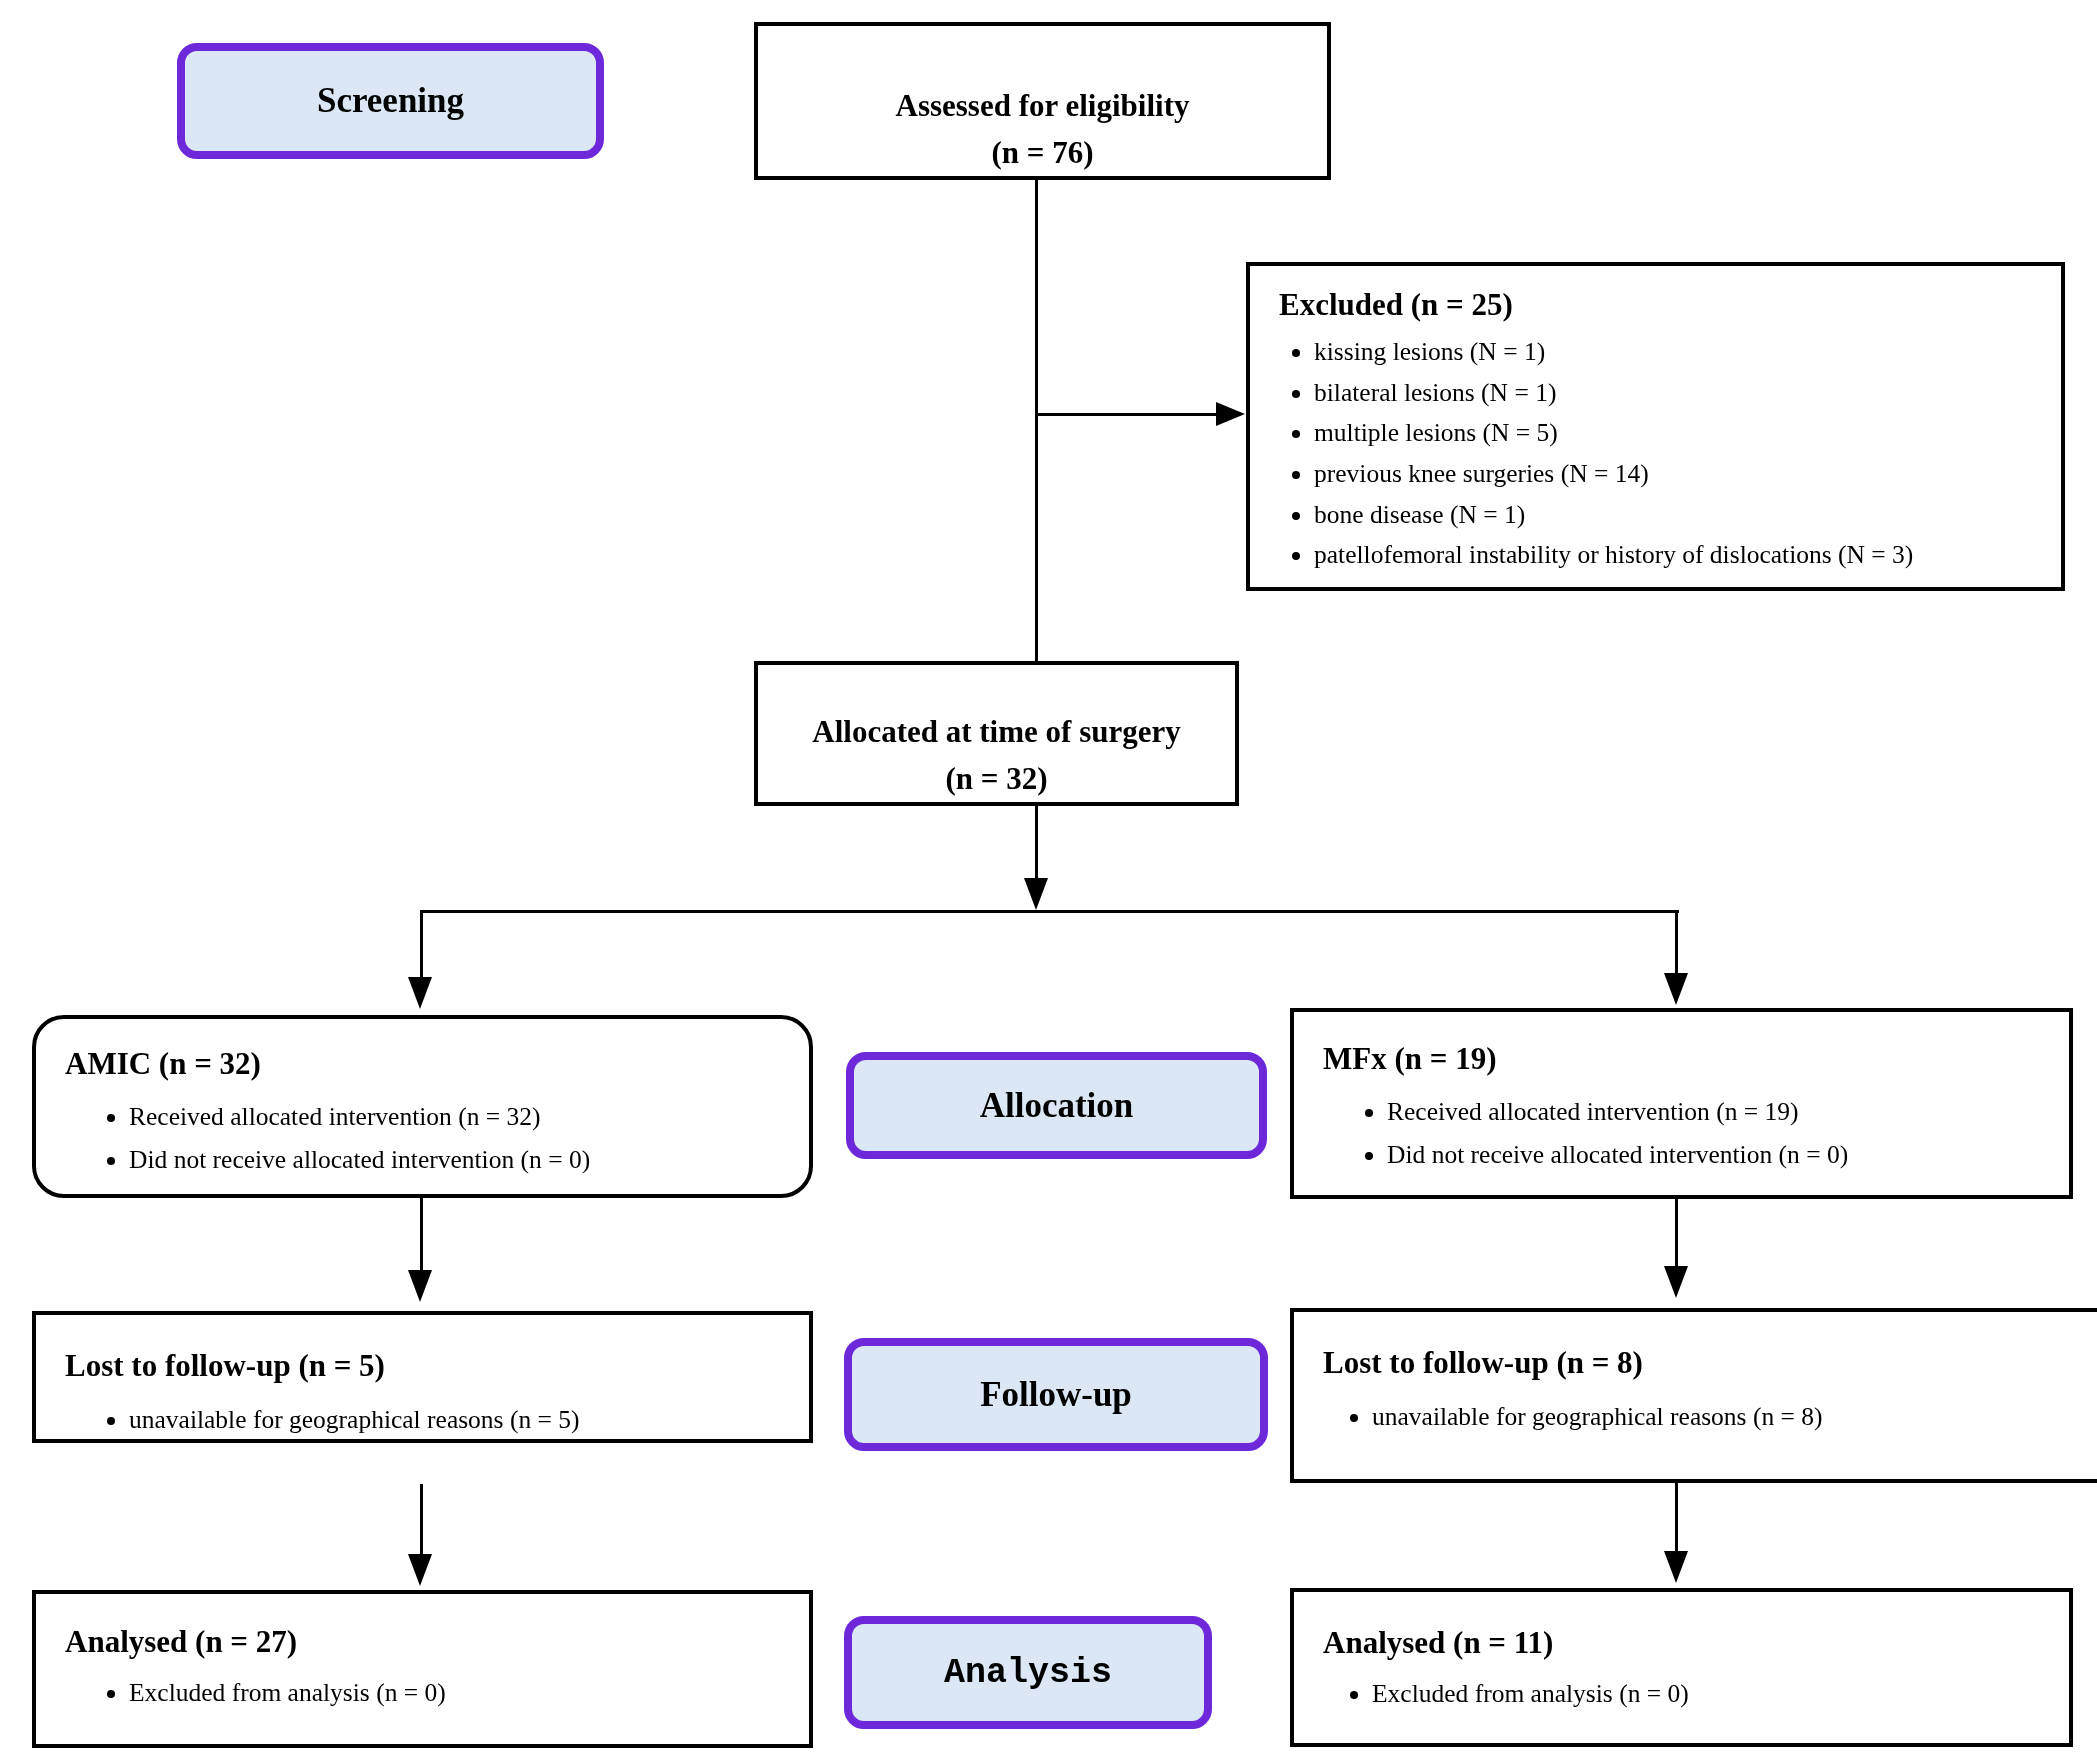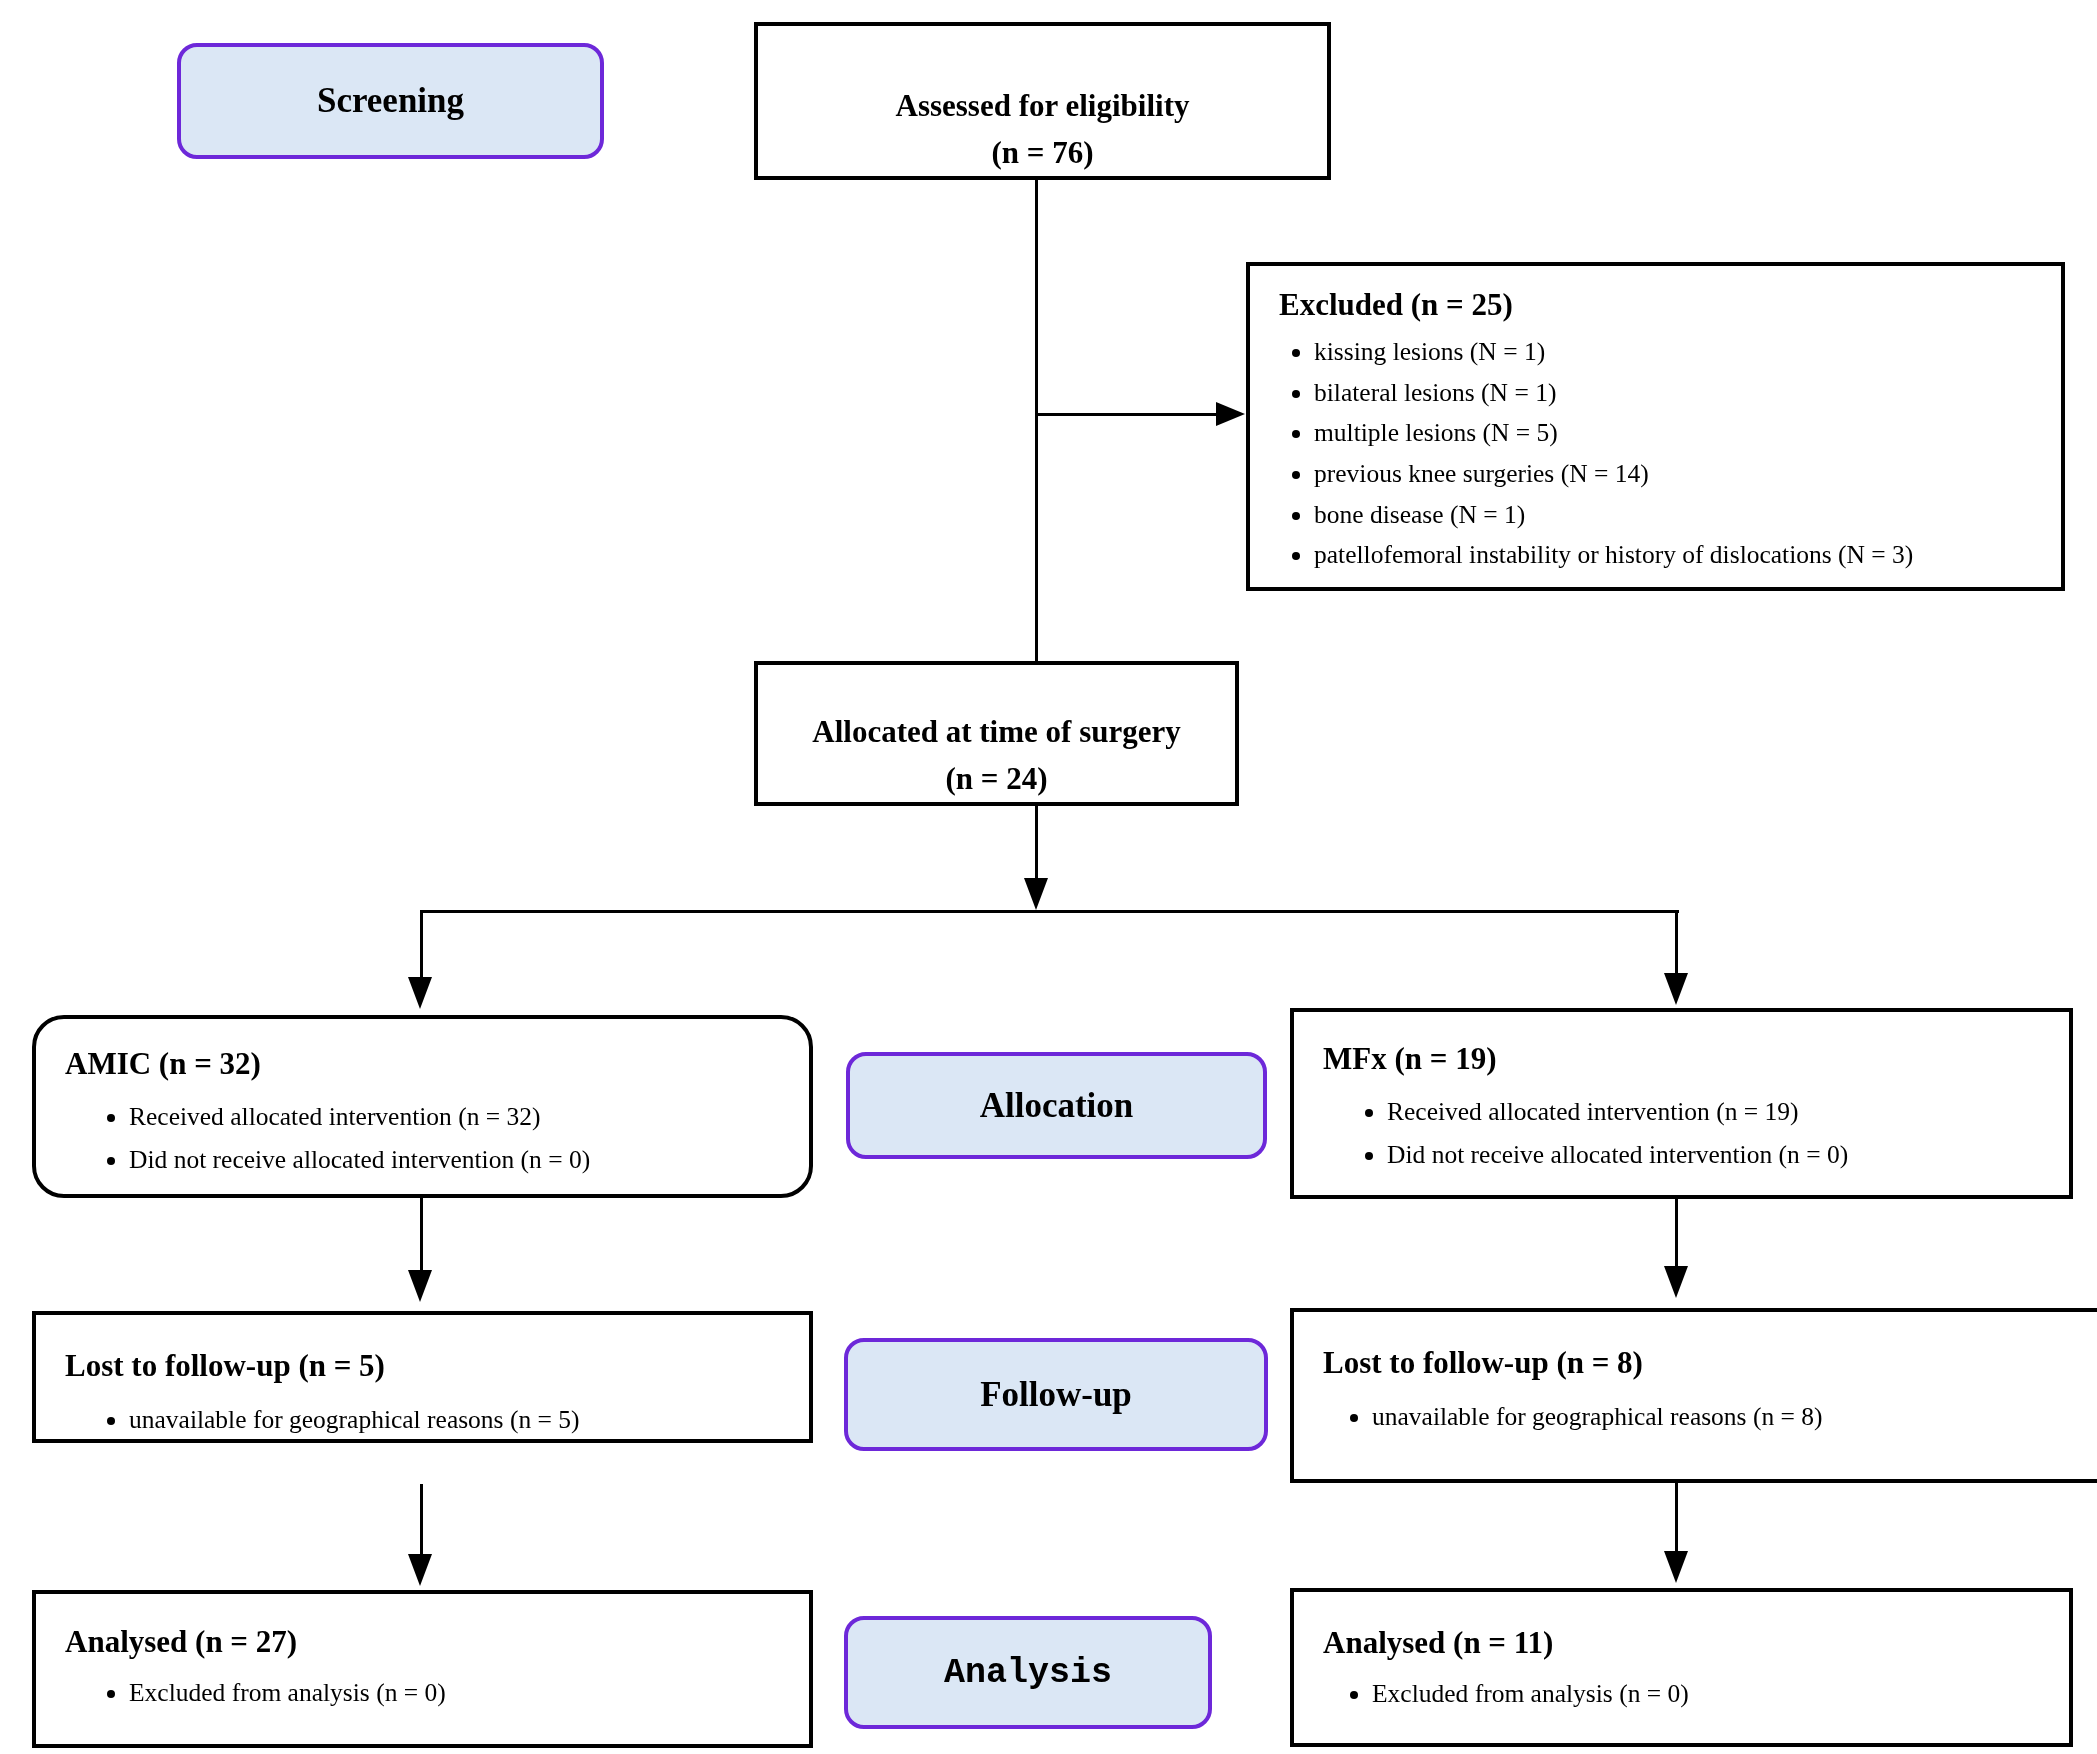--- a/index.html
+++ b/index.html
@@ -40,21 +40,21 @@
     font-size: 25.5px;
     line-height: 1.32;
     margin-bottom: 9.3px;
   }
   ul.bullets.tight li { margin-bottom: 7px; }
 
   
   .stage {
     position: absolute;
     background: #dbe7f5;
-    border: 4px solid #6d28d9;
+    border: 8px solid #6d28d9;
     border-radius: 20px;
     box-sizing: border-box;
     display: flex;
     align-items: center;
     justify-content: center;
     font-size: 35px;
     font-weight: bold;
   }
 
   
@@ -99,21 +99,21 @@
       <li>bilateral lesions (N = 1)</li>
       <li>multiple lesions (N = 5)</li>
       <li>previous knee surgeries (N = 14)</li>
       <li>bone disease (N = 1)</li>
       <li>patellofemoral instability or history of dislocations (N = 3)</li>
     </ul>
   </div>
 
   <div class="fbox centered" style="left:754px; top:661px; width:485px; height:145px;">
     <div class="cline">Allocated at time of surgery</div>
-    <div class="cline">(n = 24)</div>
+    <div class="cline">(n = 32)</div>
   </div>
 
   <div class="vline" style="left:1035px; top:806px; height:74px;"></div>
   <div class="tri-down" style="left:1024px; top:878px;"></div>
 
   <div class="hline" style="left:420px; top:910px; width:1259px;"></div>
 
   <div class="vline" style="left:420px; top:910px; height:70px;"></div>
   <div class="tri-down" style="left:408px; top:977px;"></div>
 

